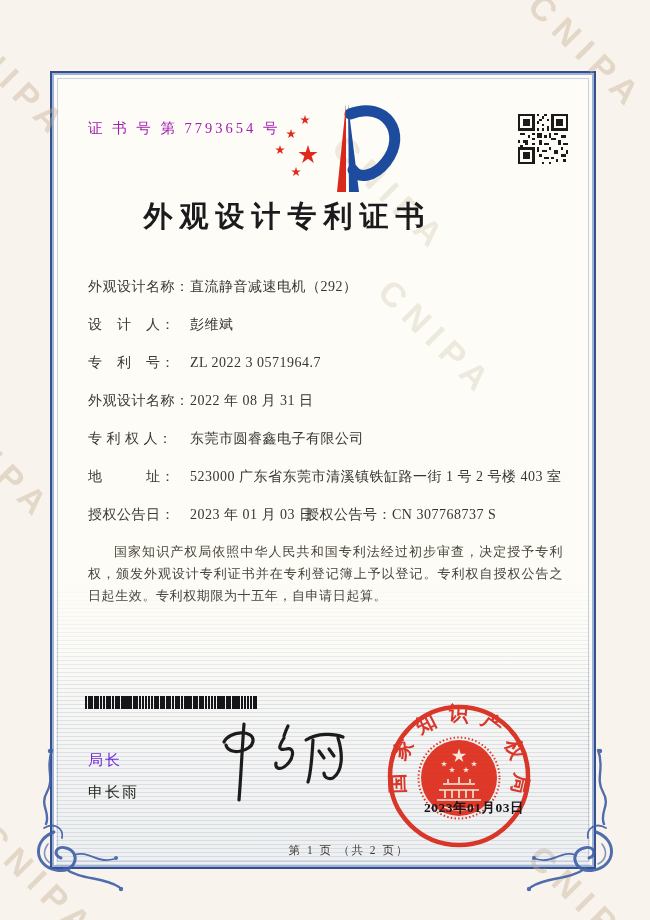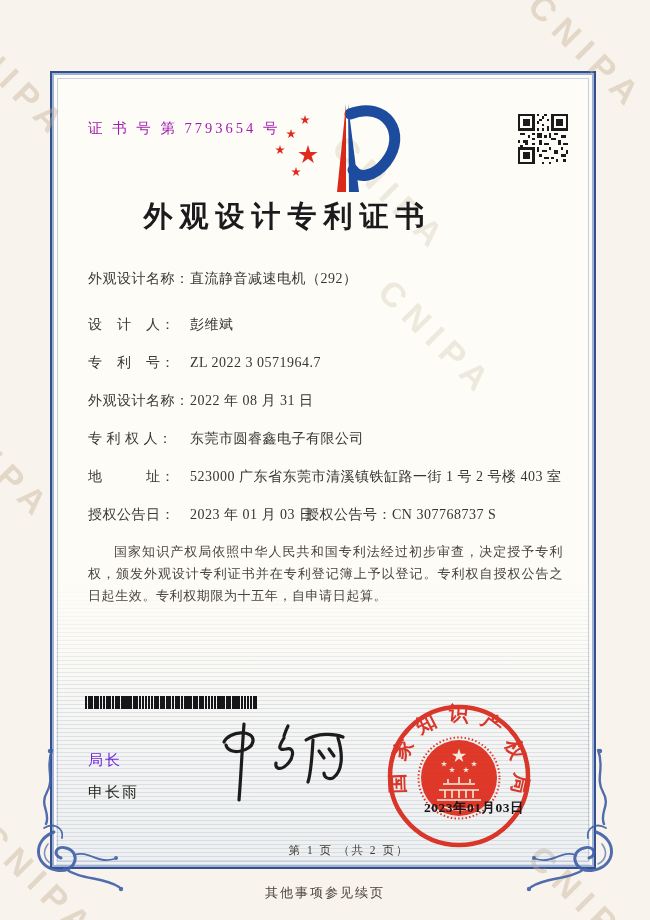--- a/index.html
+++ b/index.html
@@ -194,21 +194,21 @@
         <rect x="18" y="17" width="2" height="1"></rect>
           <rect x="10" y="20" width="1" height="1"></rect>
         <rect x="13" y="20" width="1" height="1"></rect>
           <rect x="19" y="19" width="1" height="1"></rect>
       </g>
     </svg>
 
     <div class="title">外观设计专利证书</div>
 
     <div class="fields">
-      <div class="frow" style="top:270px">
+      <div class="frow" style="top:278px">
         <span class="flabel">外观设计名称：</span><span class="fvalue">直流静音减速电机（292）</span>
       </div>
       <div class="frow" style="top:316px">
         <span class="flabel">设　计　人：</span><span class="fvalue">彭维斌</span>
       </div>
       <div class="frow" style="top:354px">
         <span class="flabel">专　利　号：</span><span class="fvalue">ZL 2022 3 0571964.7</span>
       </div>
       <div class="frow" style="top:392px">
         <span class="flabel">外观设计名称：</span><span class="fvalue">2022 年 08 月 31 日</span>
@@ -274,16 +274,15 @@
           <path d="M53,90 h40"></path>
           <path d="M59,90 v8 M66,90 v8 M73,90 v8 M80,90 v8 M87,90 v8"></path>
           <path d="M51,100 h44"></path>
           <path d="M58,107 Q73,113 88,107"></path>
         </g>
       </g>
     </svg>
     <div class="seal-date">2023年01月03日</div>
 
     <div class="page-info">第 1 页 （共 2 页）</div>
-    <div class="cont-note">其他事项参见续页</div>
 
   </div>
 </div>
 
 </body></html>

